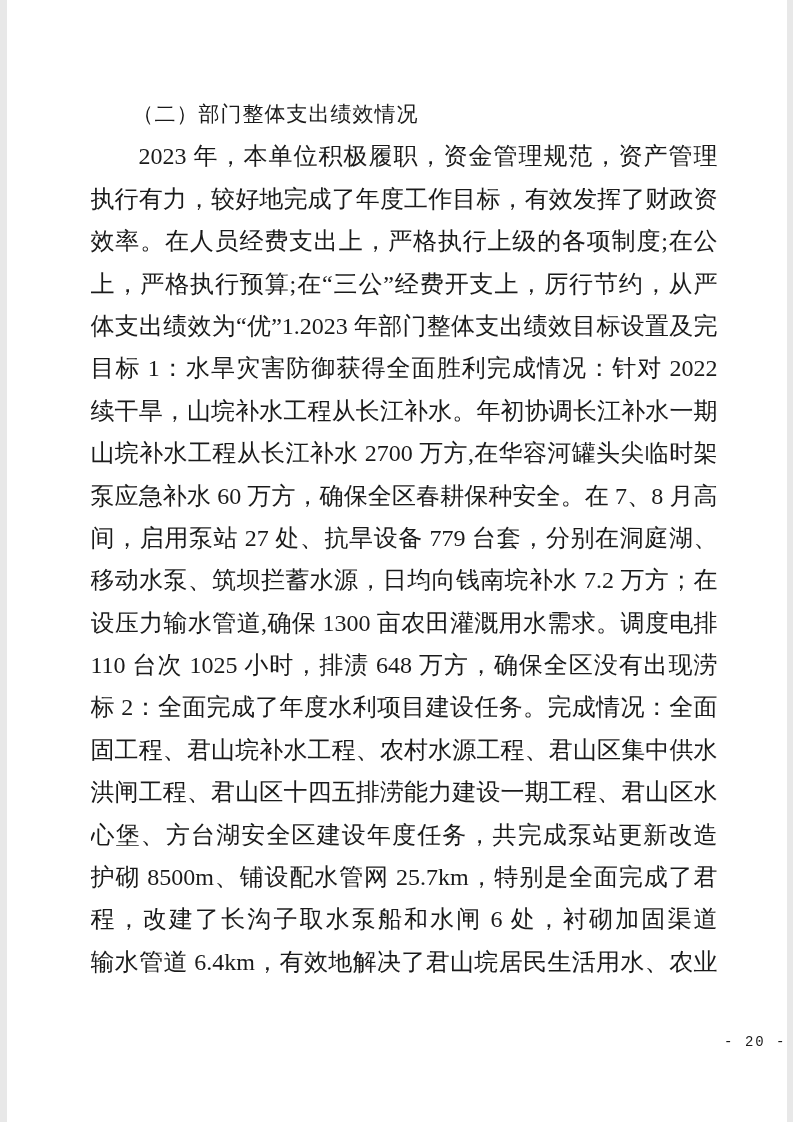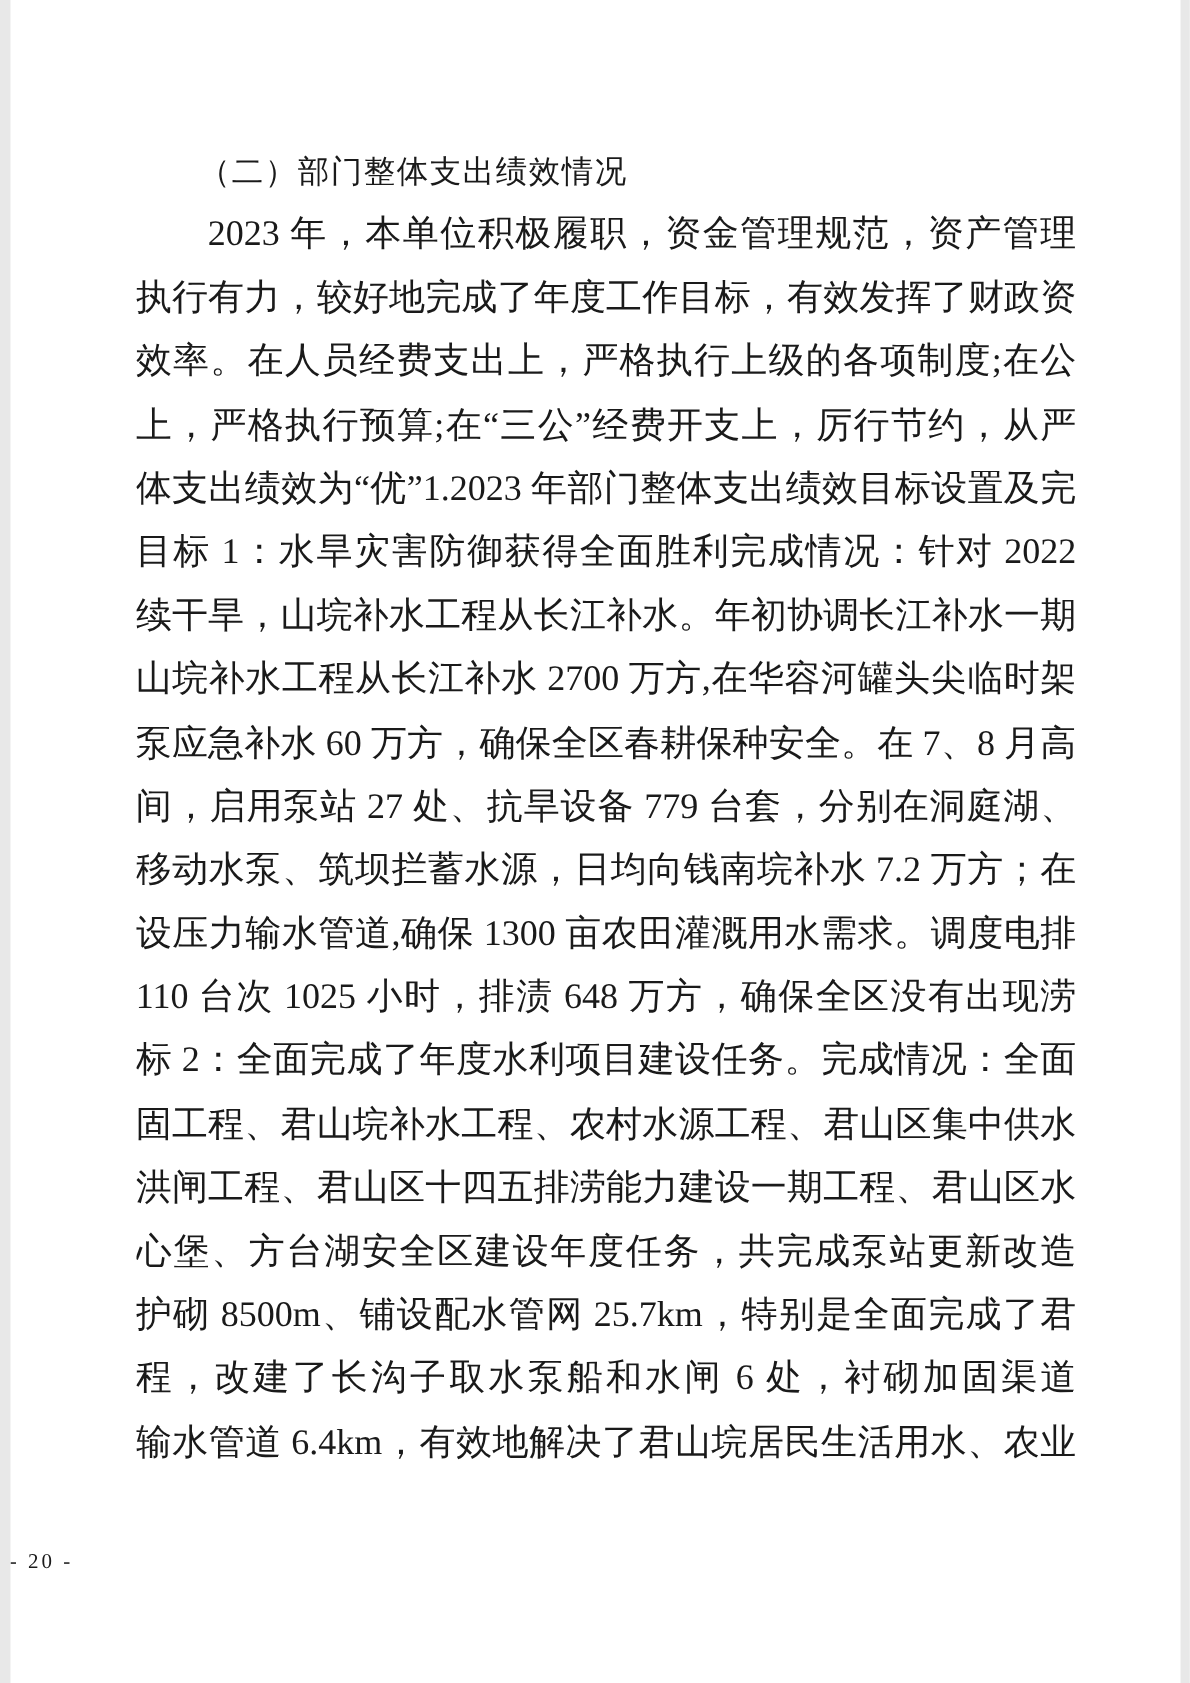--- a/index.html
+++ b/index.html
@@ -38,24 +38,25 @@
     overflow: hidden;
   }
   .line.first-line {
     text-indent: 2em;
   }
   .footer {
     position: absolute;
     left: 0;
     top: 1034px;
     width: 100%;
-    text-align: left;
+    text-align: right;
     font-size: 14px;
     letter-spacing: 2px;
     color: #1a1a1a;
+    font-family: Liberation Mono, monospace;
   }
 </style>
 </head>
 <body>
 
 <div class="page">
   <div class="content">
     <div class="heading-line">（二）部门整体支出绩效情况</div>
     <div class="line first-line">2023 年，本单位积极履职，资金管理规范，资产管理到位，政策</div>
     <div class="line">执行有力，较好地完成了年度工作目标，有效发挥了财政资金的使用</div>

